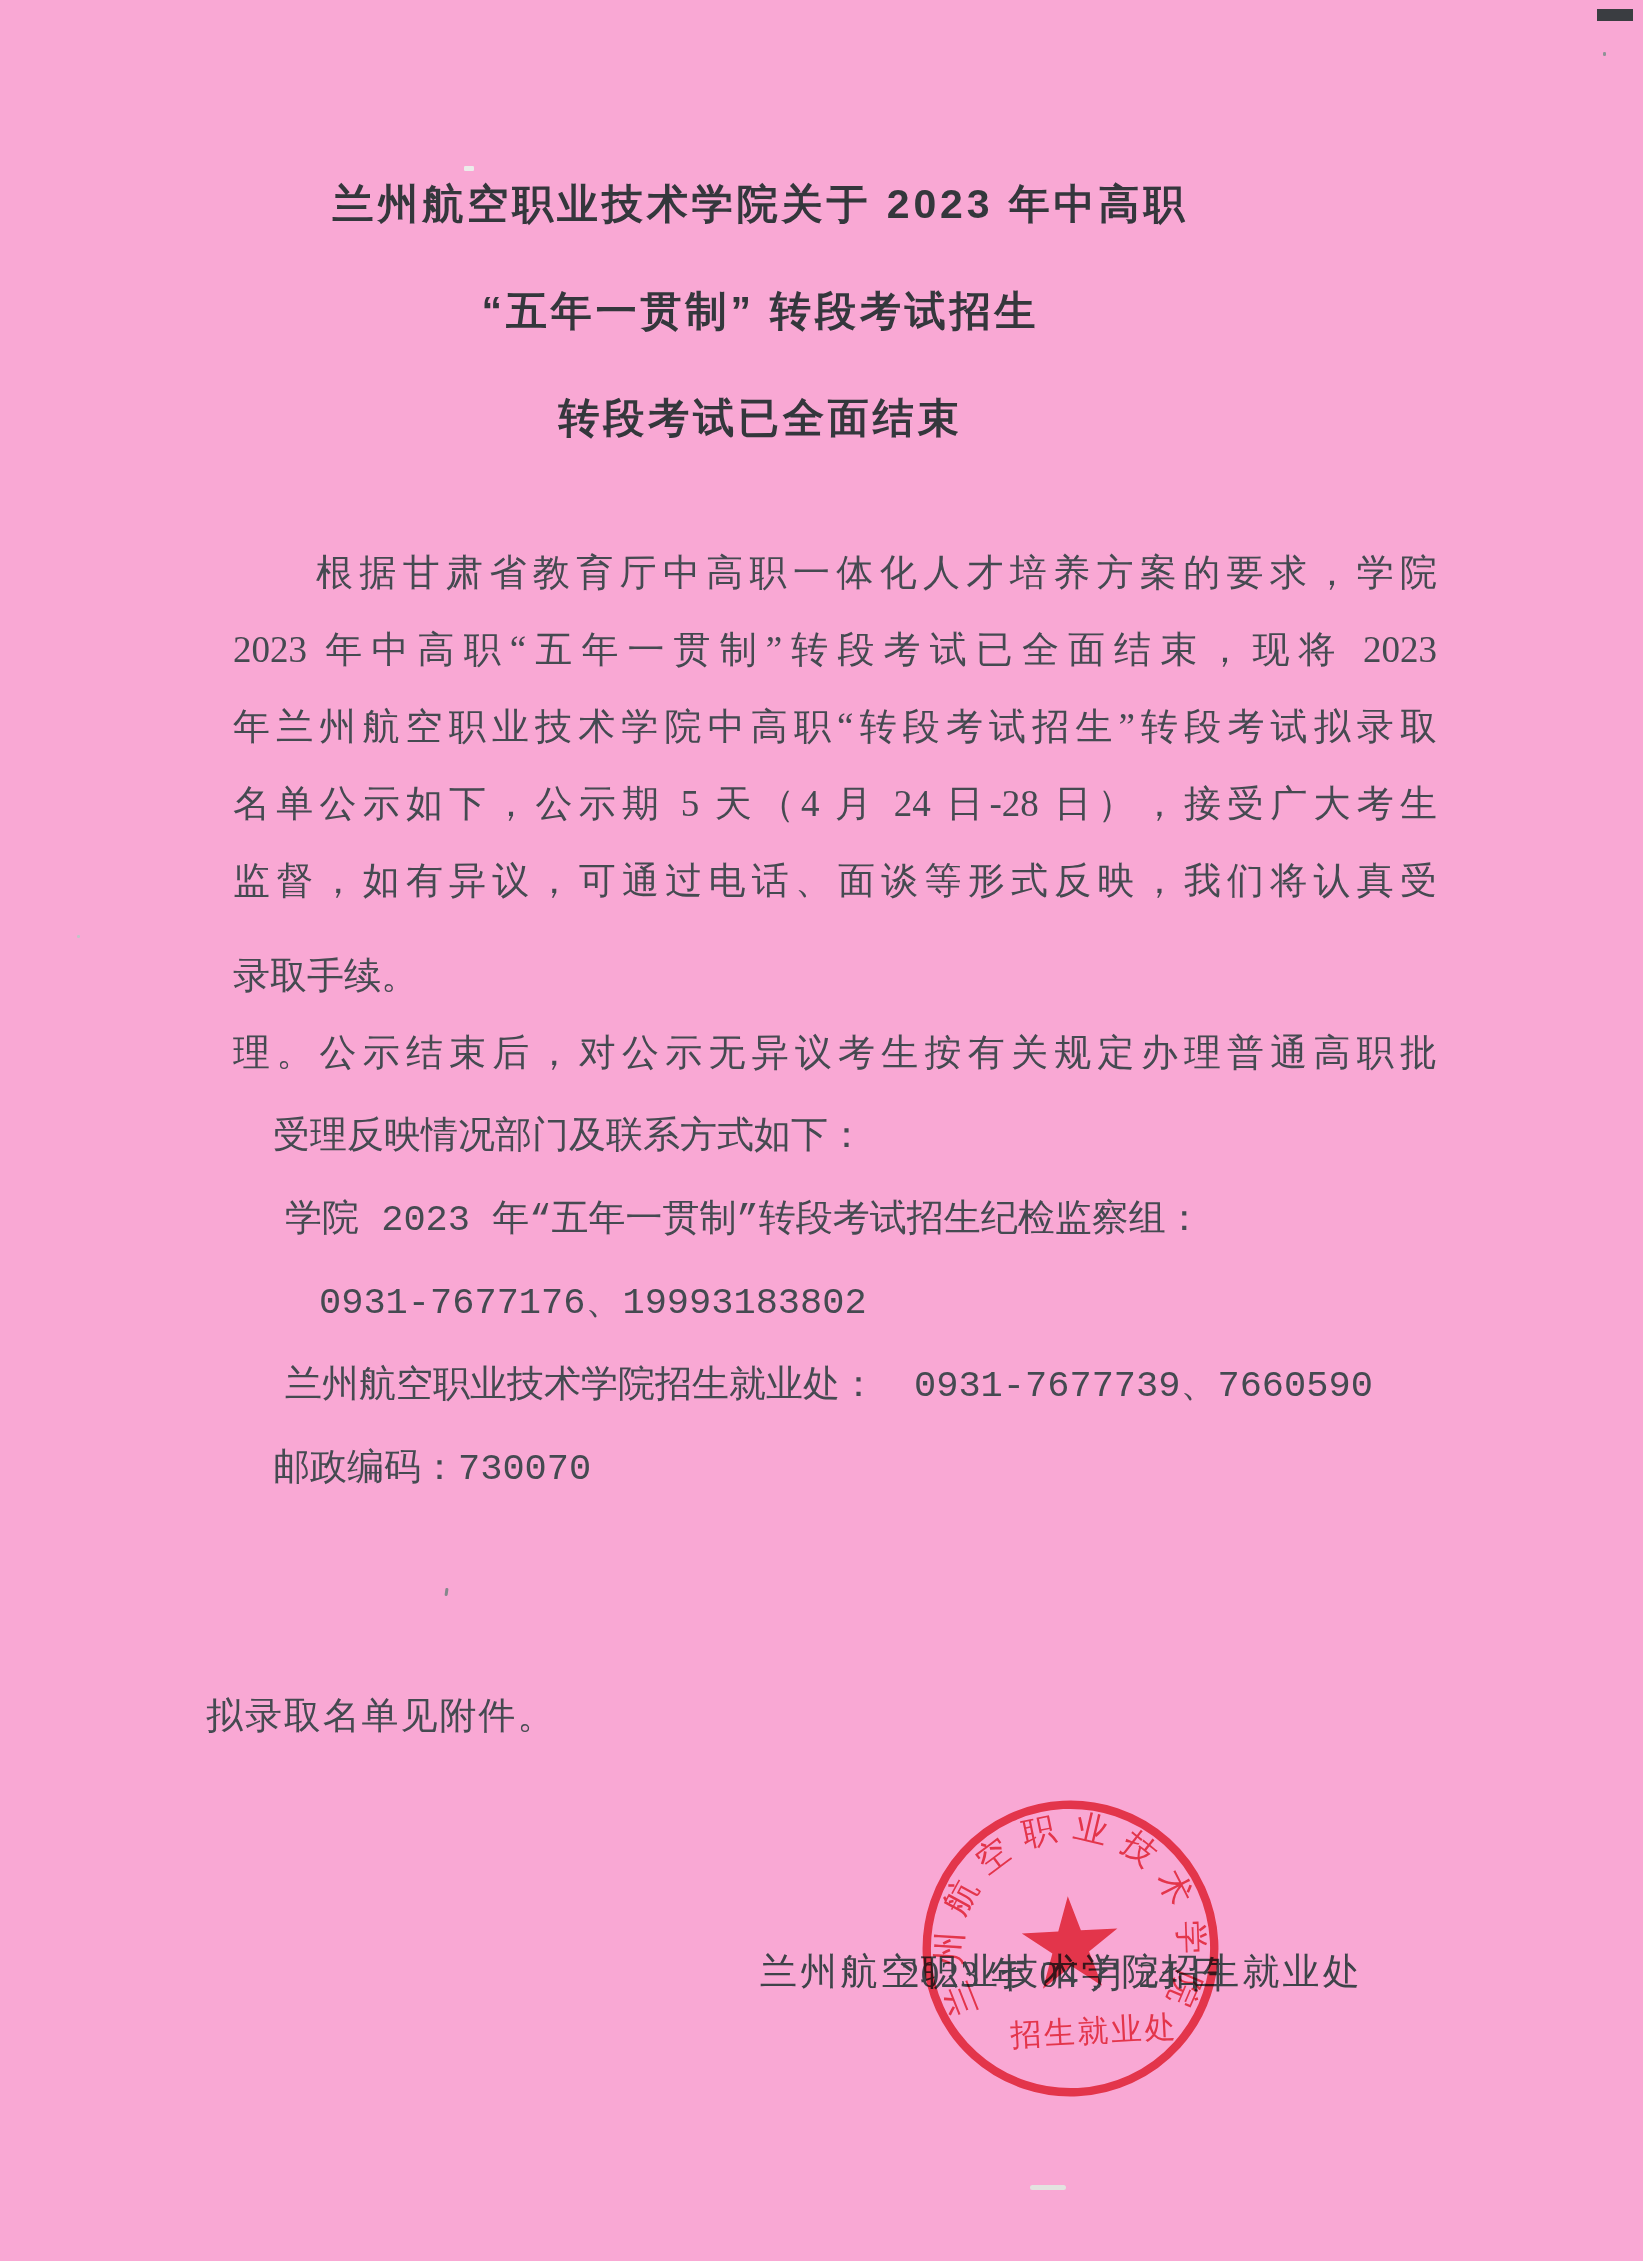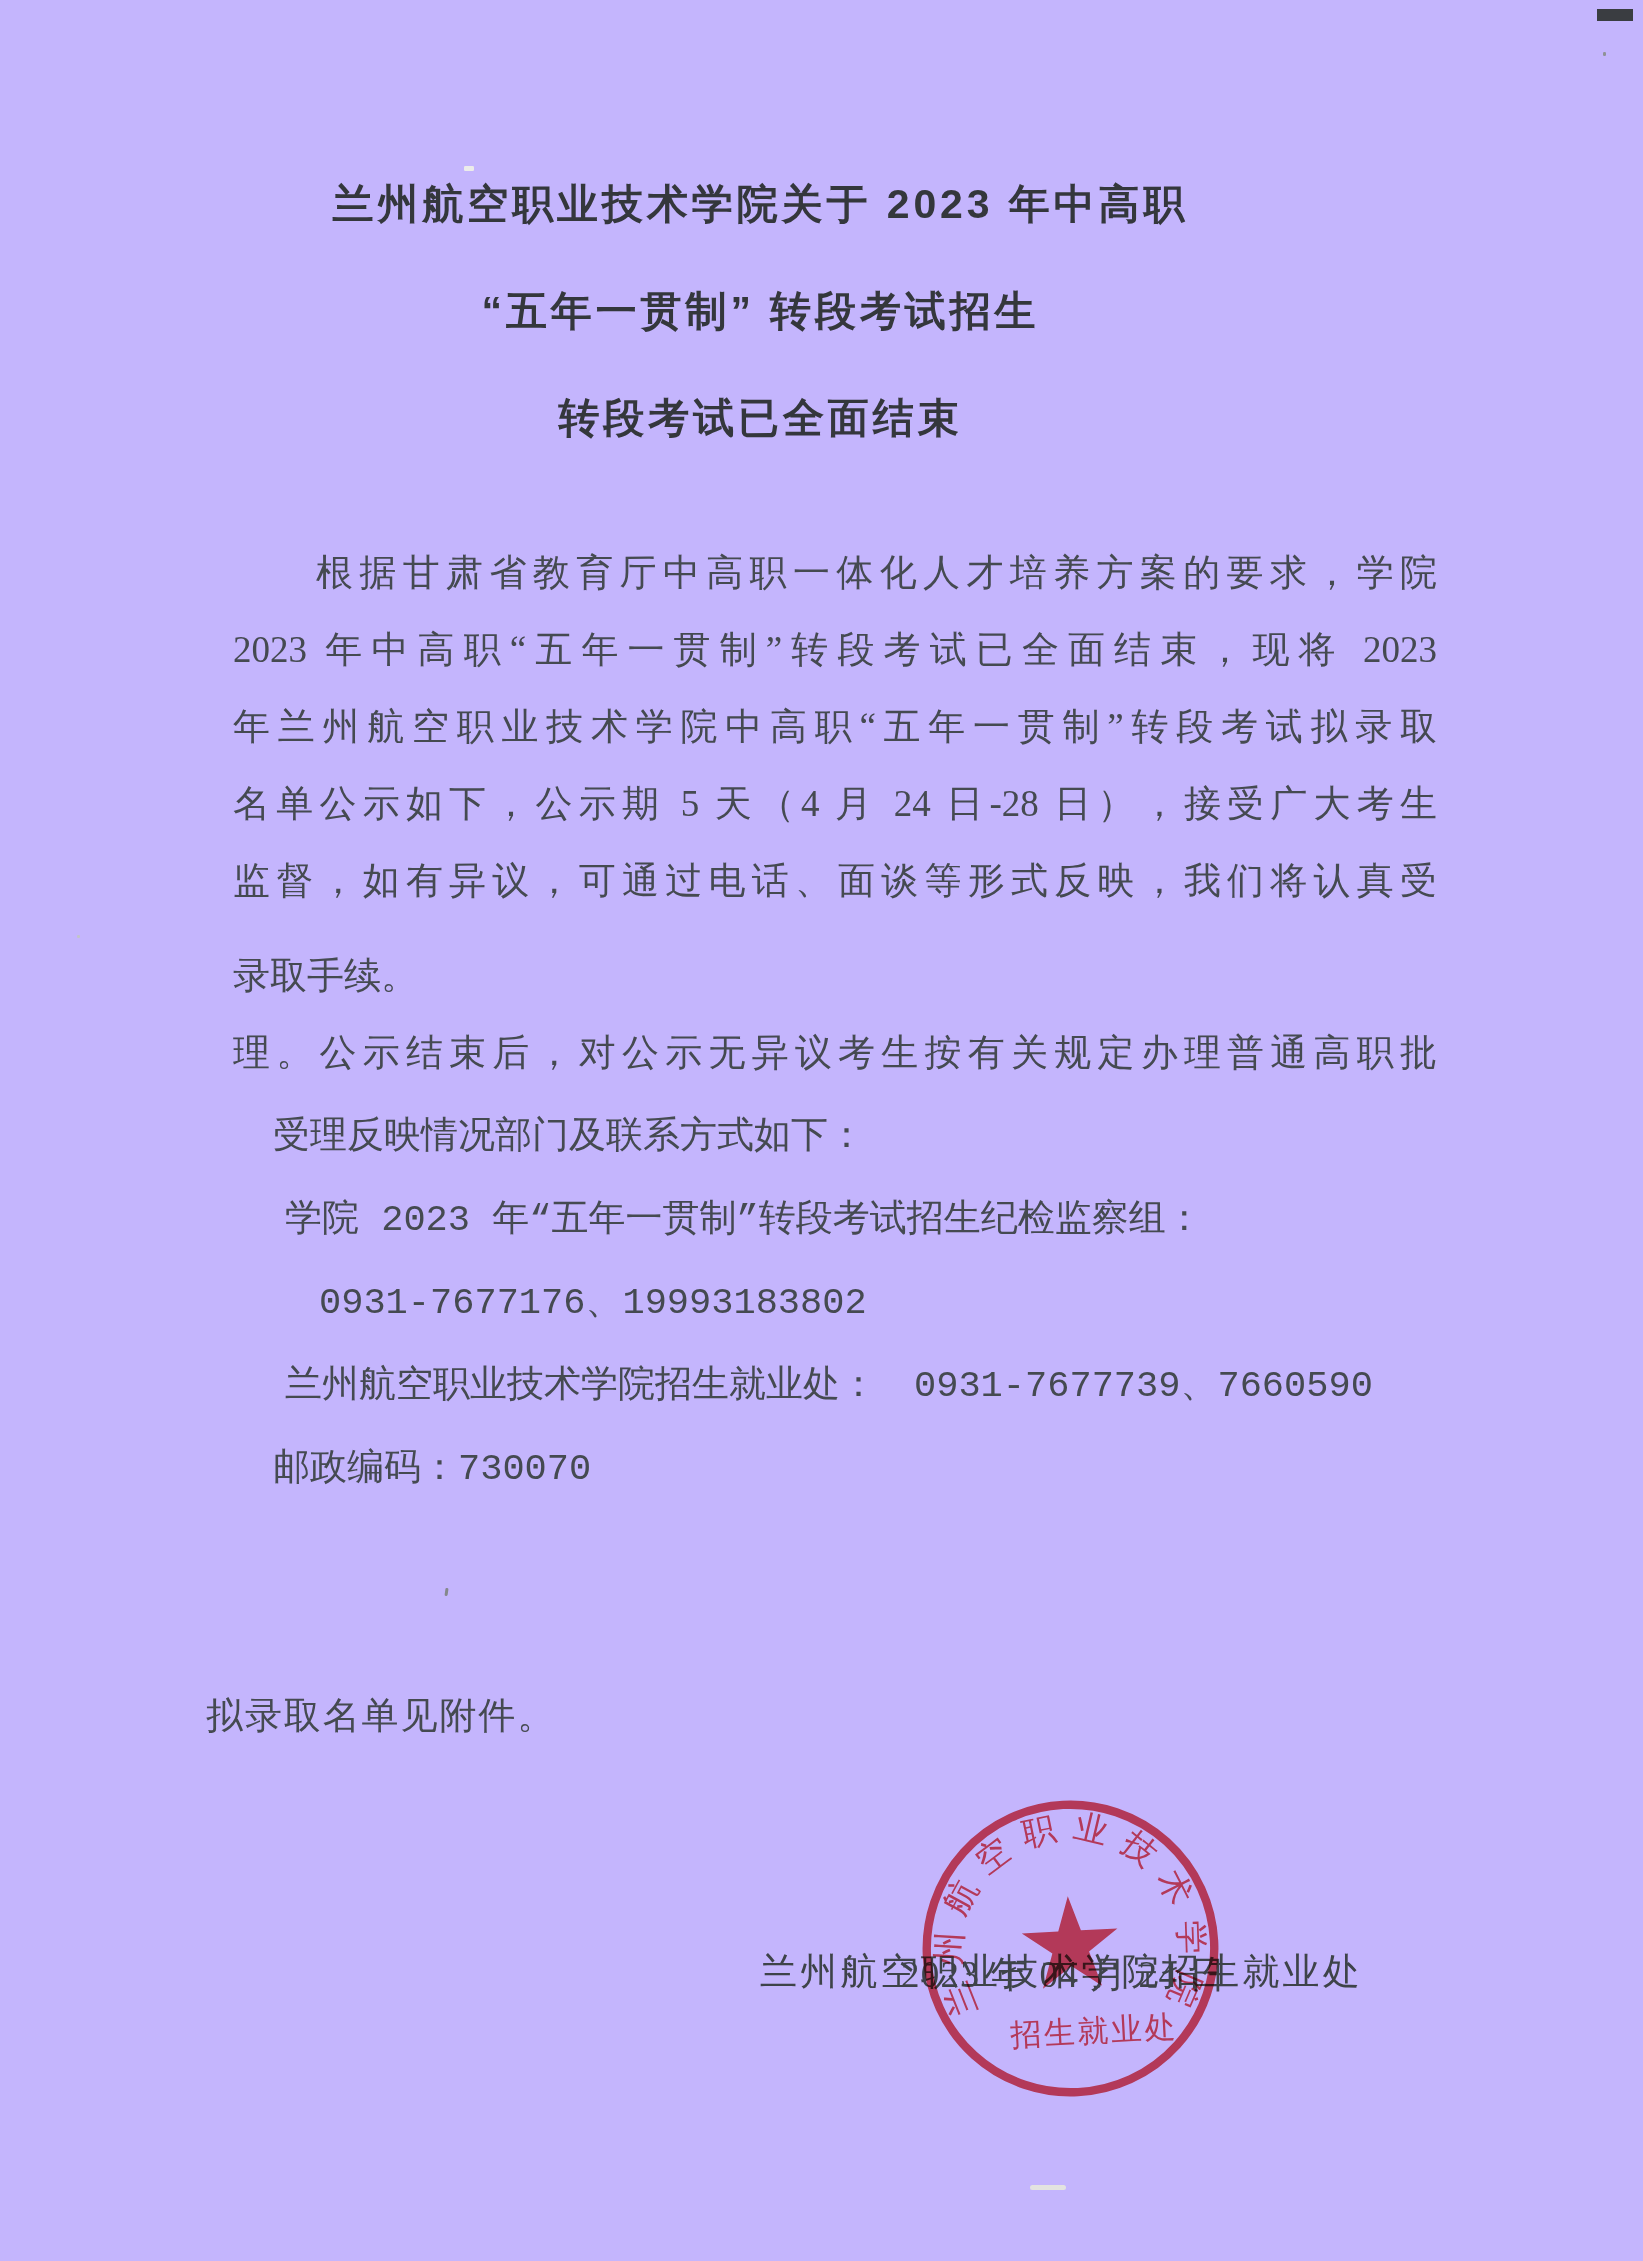--- a/index.html
+++ b/index.html
@@ -1,19 +1,19 @@
 <!DOCTYPE html>
 <html lang="zh" style="font-size:10.3px"><head>
 <meta charset="utf-8">
 <style>
   html,body{margin:0;padding:0;background:#ffffff;}
   #page{
     position:relative;
     width:1644px;height:2261px;
-    background:#c4b5fd;
+    background:#f9a8d4;
     overflow:hidden;
     font-family:"Liberation Serif", serif;
     color:#45494f;
   }
 
   
   .title-block{
     position:absolute;left:161px;top:162px;width:1199px;
     text-align:center;
     font-family:"Liberation Sans", sans-serif;
@@ -85,21 +85,21 @@
 
   <div class="title-block">
     <div class="t-line">兰州航空职业技术学院关于 2023 年中高职</div>
     <div class="t-line">“五年一贯制” 转段考试招生</div>
     <div class="t-line">转段考试已全面结束</div>
   </div>
 
   <div class="content">
     <div class="b-line stretch first">根据甘肃省教育厅中高职一体化人才培养方案的要求，学院</div>
     <div class="b-line stretch">2023 年中高职“五年一贯制”转段考试已全面结束，现将 2023</div>
-    <div class="b-line stretch">年兰州航空职业技术学院中高职“五年一贯制”转段考试拟录取</div>
+    <div class="b-line stretch">年兰州航空职业技术学院中高职“转段考试招生”转段考试拟录取</div>
     <div class="b-line stretch">名单公示如下，公示期 5 天（4 月 24 日-28 日），接受广大考生</div>
     <div class="b-line stretch">监督，如有异议，可通过电话、面谈等形式反映，我们将认真受</div>
     <div class="b-line handoff">录取手续。</div>
     <div class="b-line stretch">理。公示结束后，对公示无异议考生按有关规定办理普通高职批</div>
 
     <div class="c-line gap-top ind-a">受理反映情况部门及联系方式如下：</div>
     <div class="c-line ind-b">学院 2023 年“五年一贯制”转段考试招生纪检监察组：</div>
     <div class="c-line ind-c">0931-7677176、19993183802</div>
     <div class="c-line ind-b">兰州航空职业技术学院招生就业处：　0931-7677739、7660590</div>
     <div class="c-line ind-a">邮政编码：730070</div>

